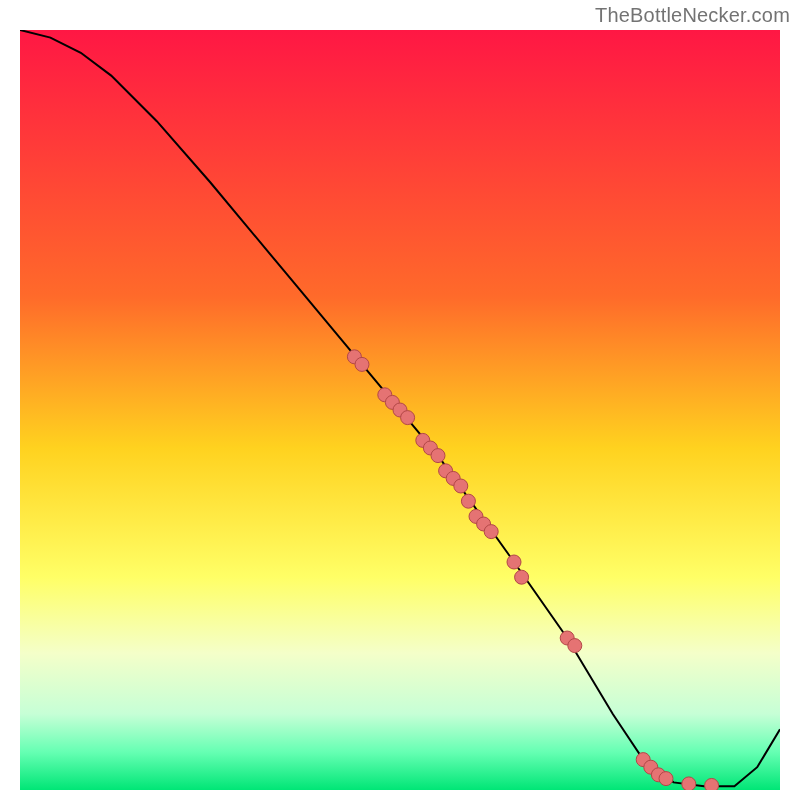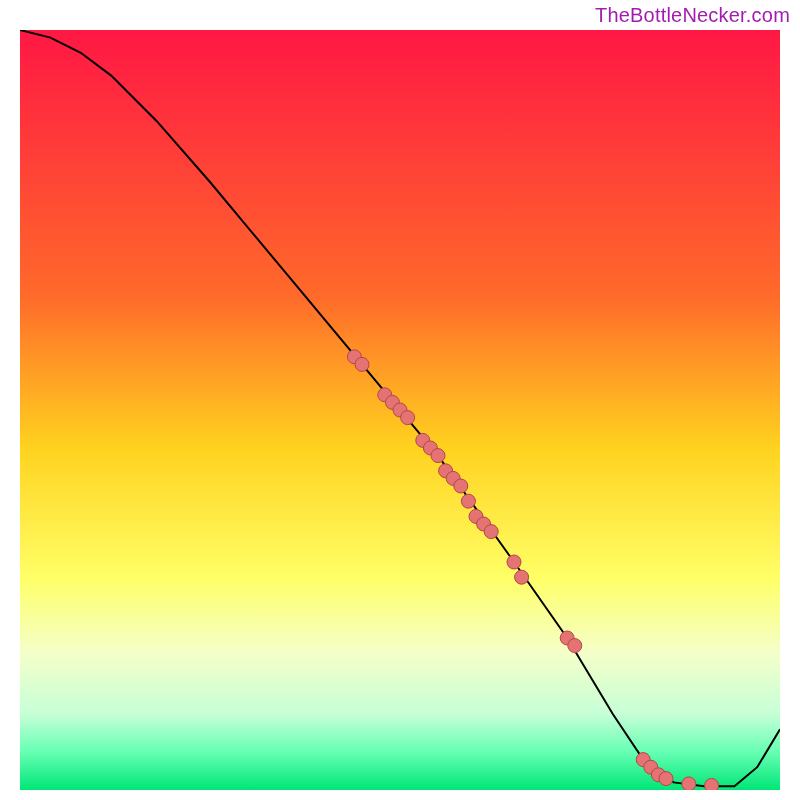--- a/index.html
+++ b/index.html
@@ -15,21 +15,21 @@
     position: relative;
     width: 800px;
     height: 800px;
   }
   .attribution {
     position: absolute;
     top: 4px;
     right: 10px;
     font-size: 20px;
     font-weight: 500;
-    color: #a21caf;
+    color: #737373;
     letter-spacing: 0.2px;
   }
   .plot-area {
     position: absolute;
     left: 20px;
     top: 30px;
     width: 760px;
     height: 760px;
     overflow: hidden;
   }

